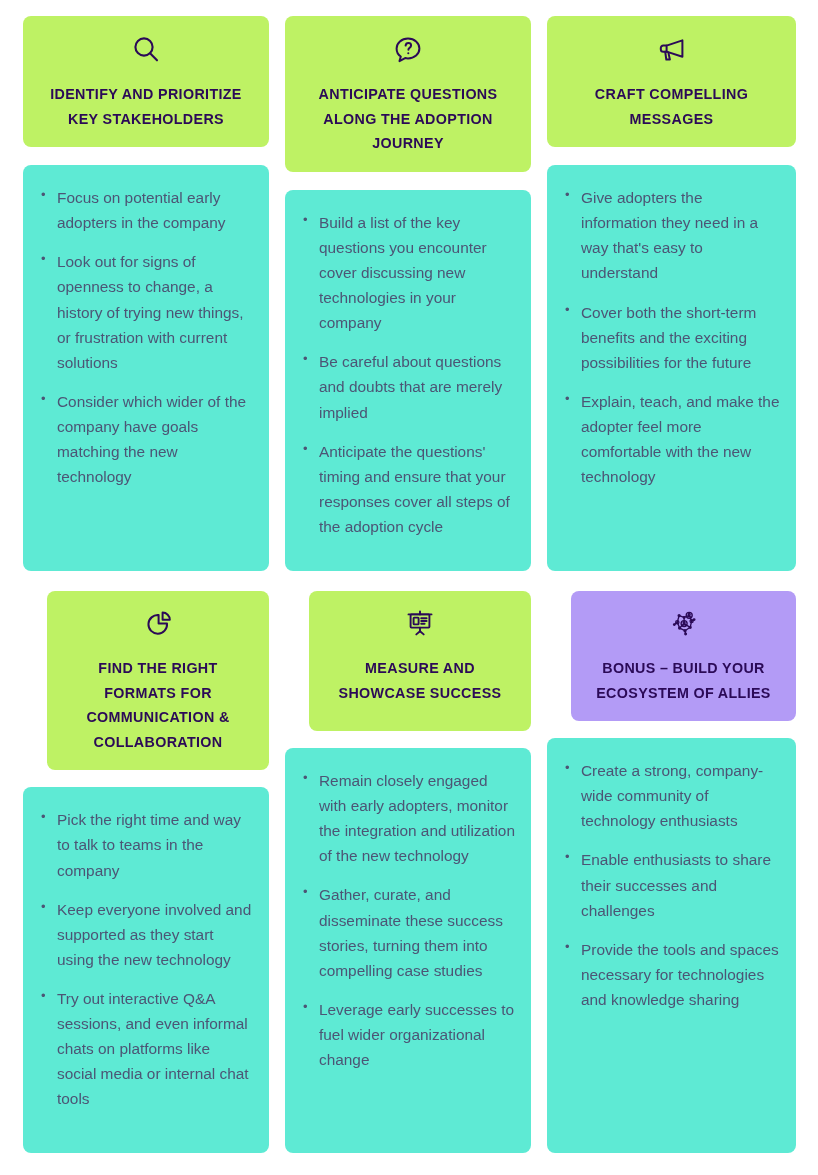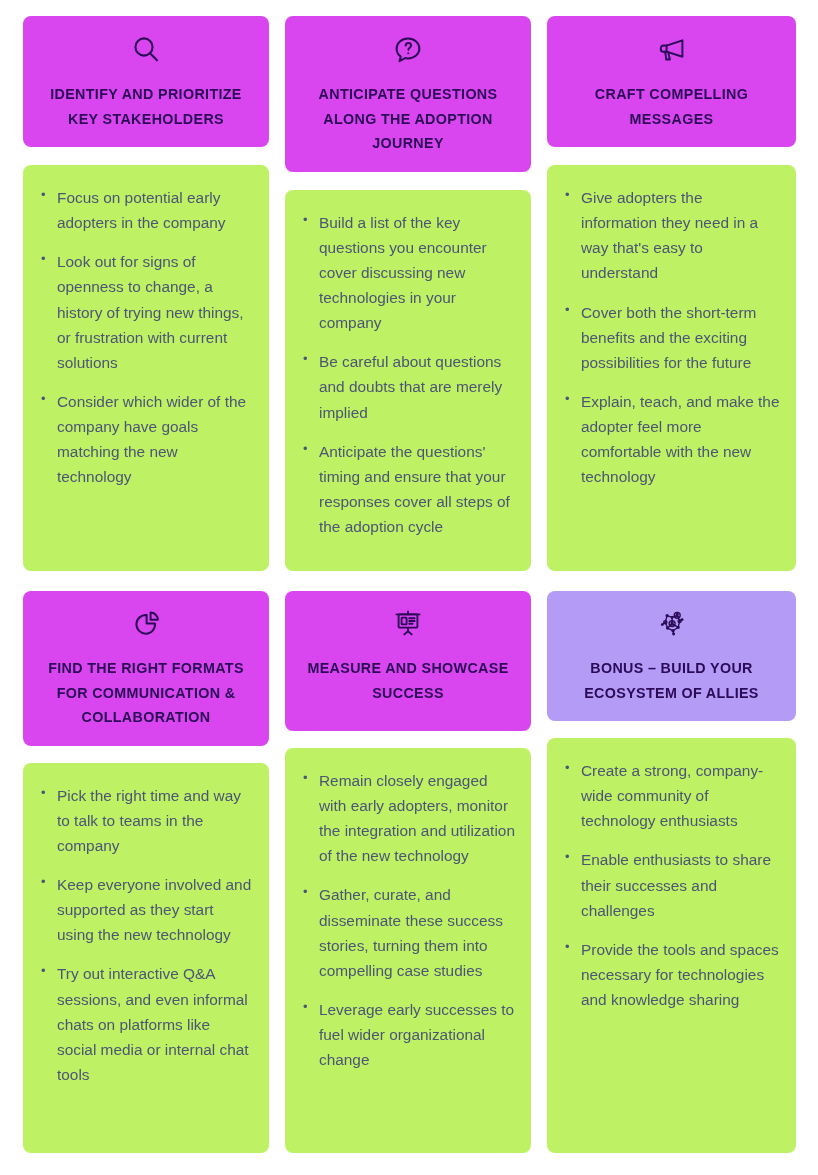--- a/index.html
+++ b/index.html
@@ -33,21 +33,21 @@
   .band-row2 { height: 562px; }
 
   .col {
     display: flex;
     flex-direction: column;
     height: 100%;
   }
 
   
   .head-card {
-    background: #d946ef;
+    background: #bef264;
     border-radius: 8px;
     padding: 18px 14px 16px 14px;
     display: flex;
     flex-direction: column;
     align-items: center;
     justify-content: flex-start;
     text-align: center;
     flex: 0 0 auto;
   }
   .head-card.accent { background: #b39bf6; }
@@ -67,21 +67,21 @@
     line-height: 1.72;
     text-transform: uppercase;
   }
 
   
   .h2 { min-height: 140px; }
   .h3 { min-height: 140px; }
 
   
   .body-card {
-    background: #bef264;
+    background: #5eead4;
     border-radius: 8px;
     margin-top: 18px;
     padding: 20px 16px 20px 14px;
     flex: 1 1 auto;
   }
 
   ul.points {
     list-style: none;
     display: flex;
     flex-direction: column;
@@ -101,21 +101,21 @@
     content: "\2022";
     position: absolute;
     left: 4px;
     top: -1px;
     font-size: 13px;
     color: #4c5575;
     line-height: 1.72;
   }
 
   
-  .band-row2 .head-card { padding-top: 17px; }
+  .band-row2 .head-card { padding-top: 17px; margin-left: 24px; }
   .band-row2 .body-card { margin-top: 17px; }
 </style>
 </head>
 <body>
 
 <div class="board">
 
   <div class="band band-row1">
 
     <div class="col">

